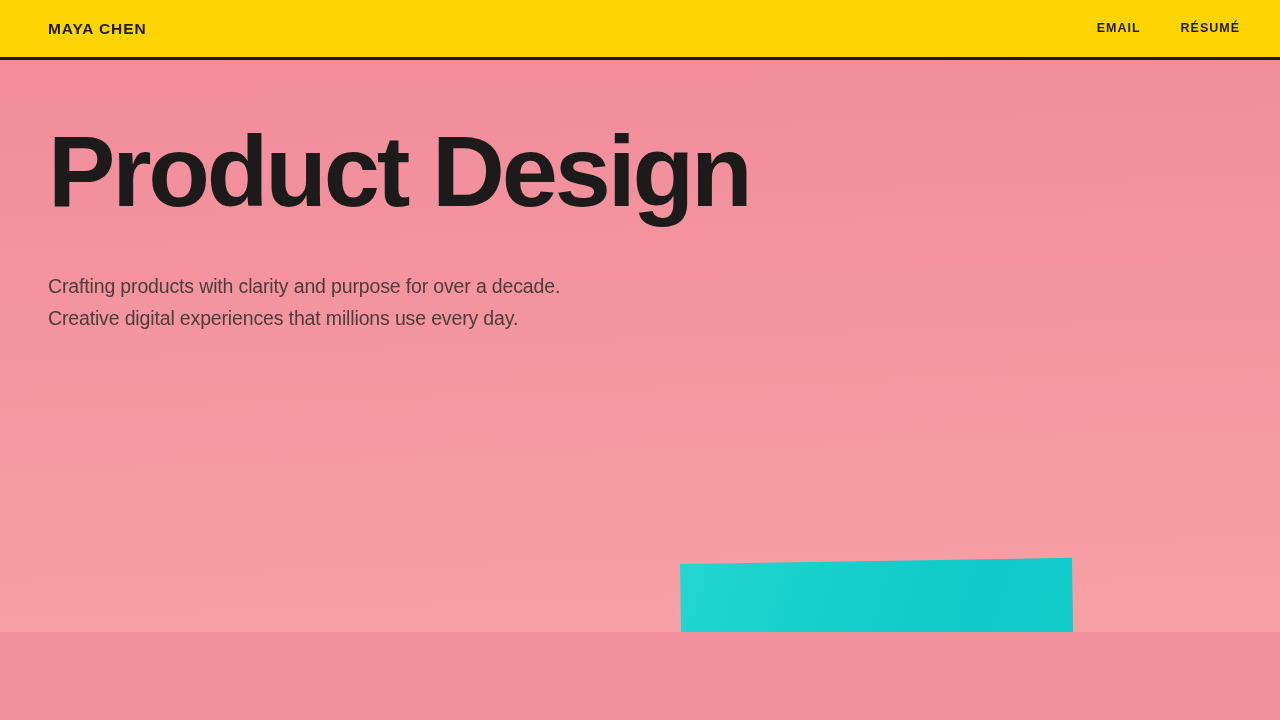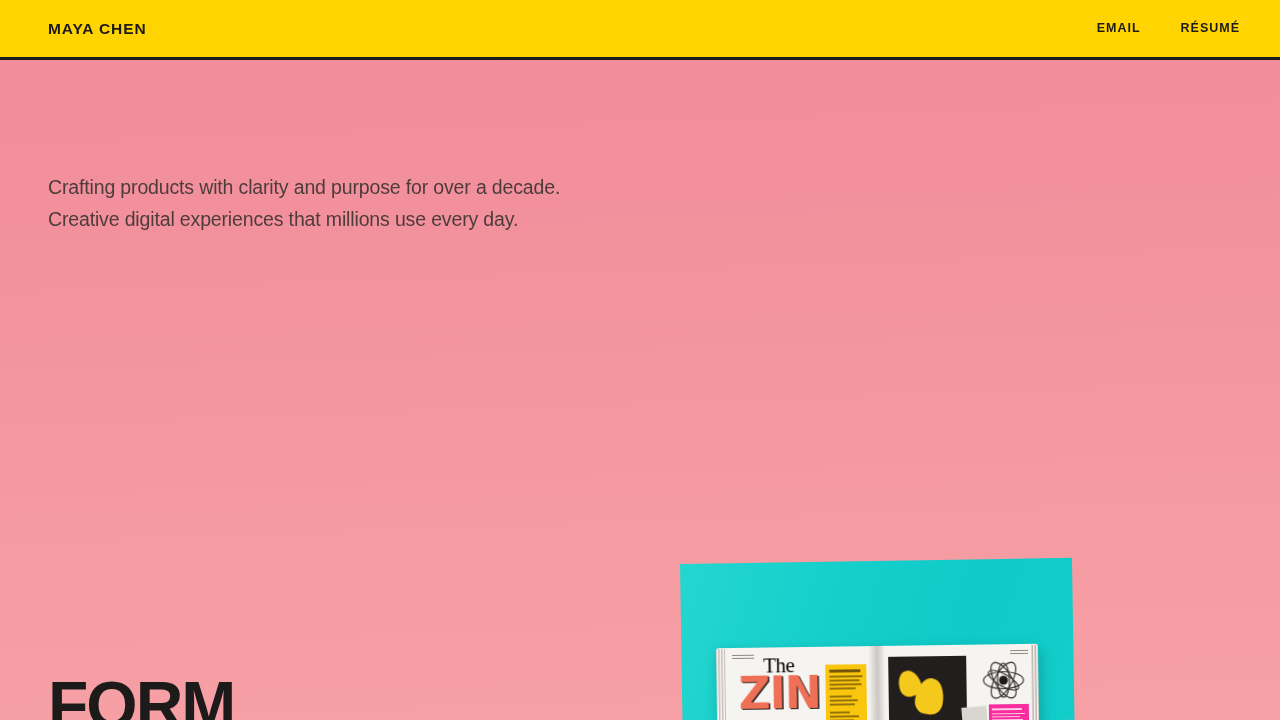--- a/index.html
+++ b/index.html
@@ -11,21 +11,21 @@
   }
 
   body {
     font-family:"Liberation Sans", sans-serif;
     background:#f2909d;
   }
 
   #page {
     position:relative;
     width:1280px;
-    height:720px;
+    height:632px;
     overflow:hidden;
     background:linear-gradient(178deg, #f18b9b 0%, #f2929d 35%, #f59ba2 72%, #f6a0a5 100%);
   }
 
   
   #site-header {
     position:absolute;
     top:0; left:0;
     width:1280px;
     height:60px;
@@ -282,20 +282,21 @@
   <header id="site-header">
     <div id="brand">MAYA CHEN</div>
     <nav id="main-nav">
       <a class="nav-link">EMAIL</a>
       <a class="nav-link">RÉSUMÉ</a>
     </nav>
   </header>
 
   <section id="hero">
     <h1 id="hero-title">
+      <span class="title-line">Product Design</span>
     </h1>
     <p id="hero-subtitle">
       <span>Crafting products with clarity and purpose for over a decade.</span>
       <span>Creative digital experiences that millions use every day.</span>
     </p>
   </section>
 
   <div id="section-word">FORM</div>
 
   <div id="hero-photo">

